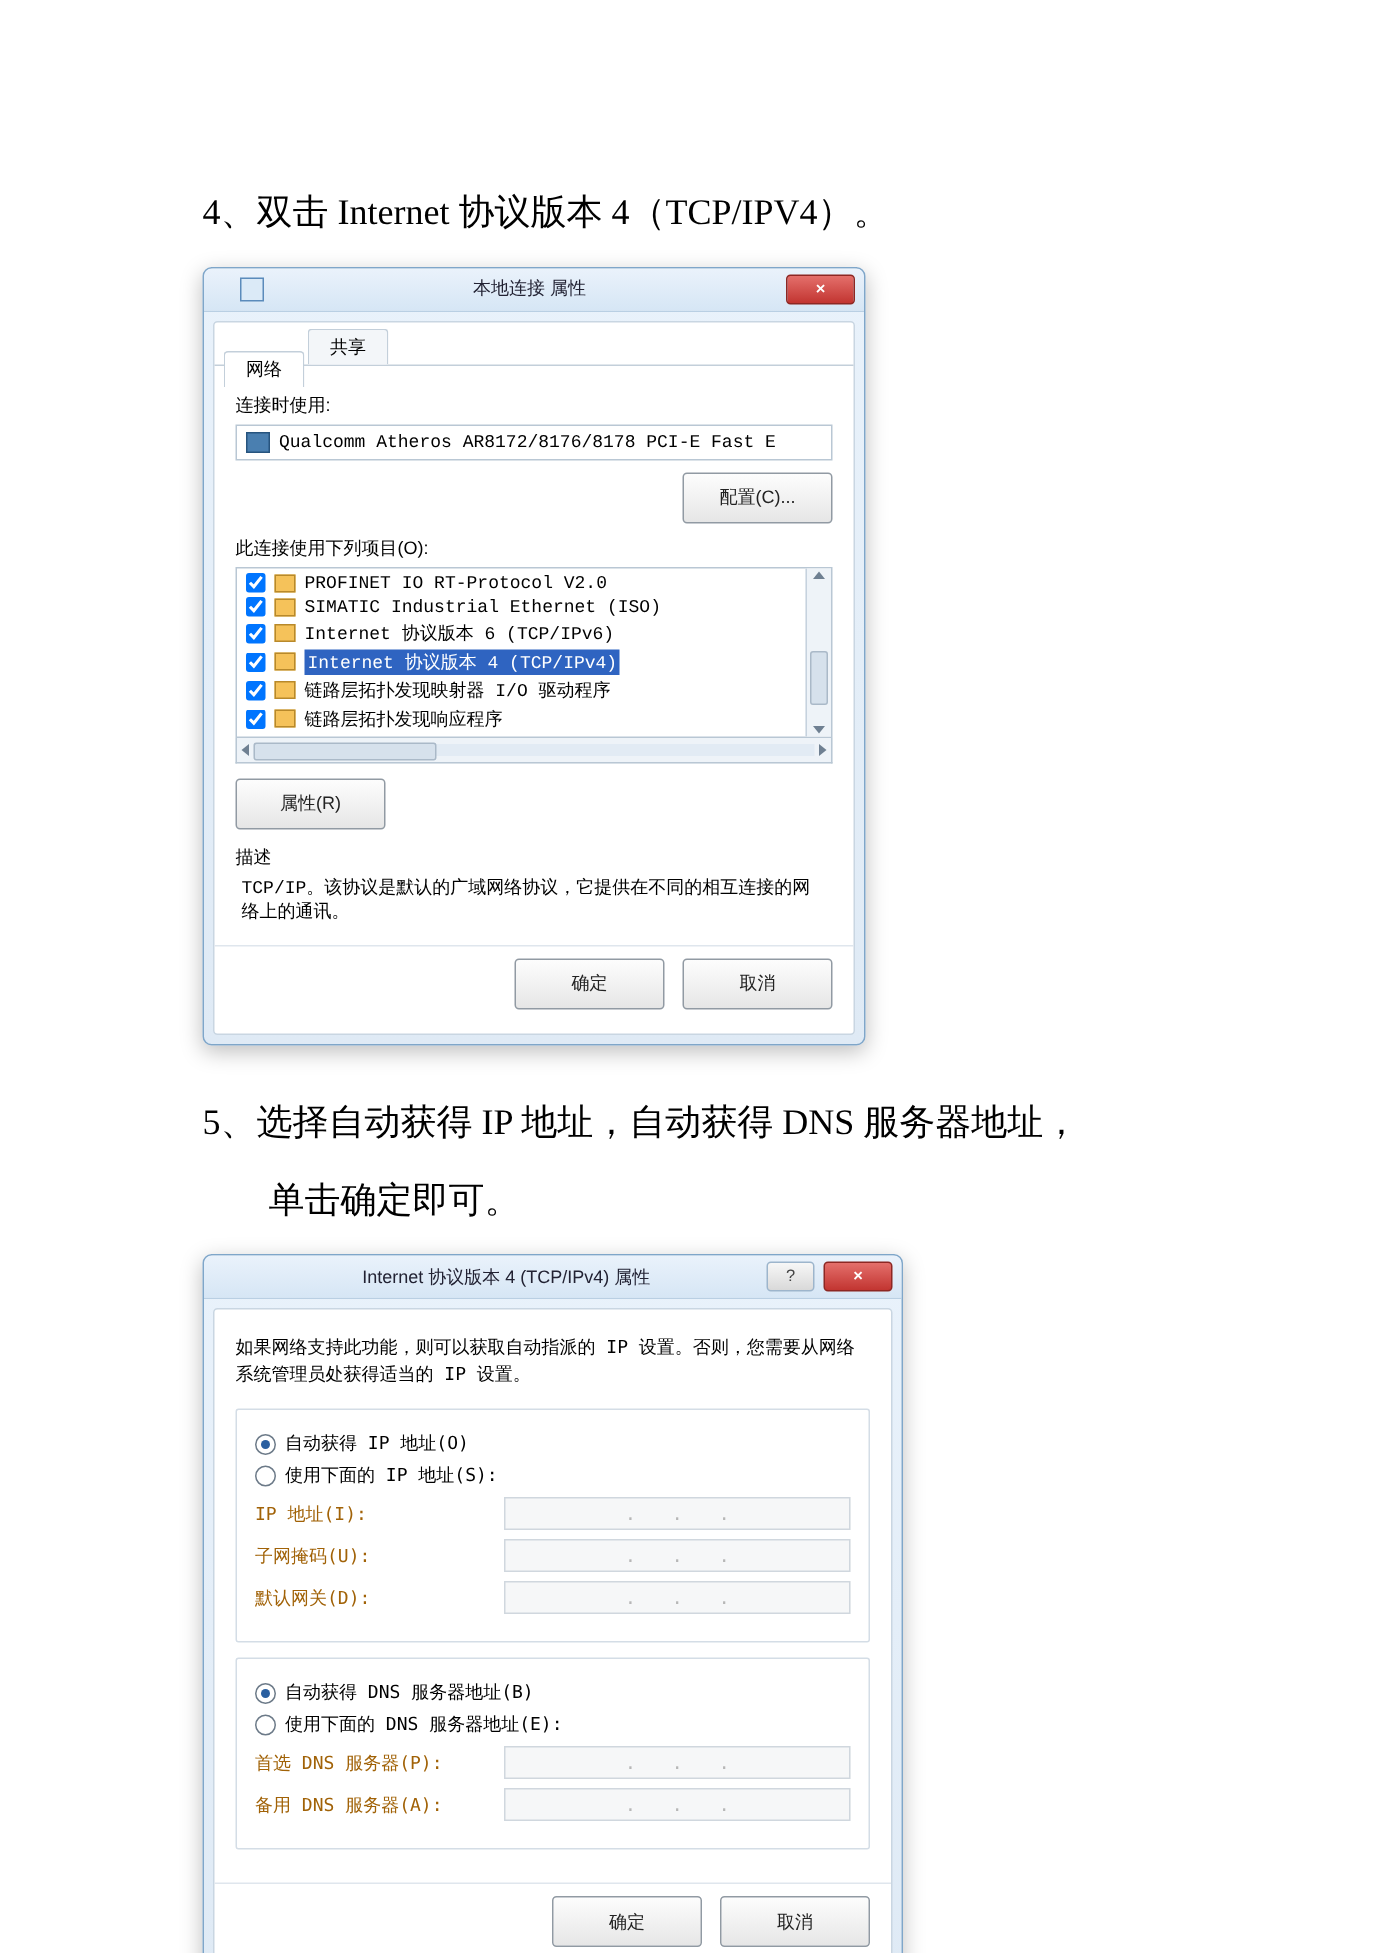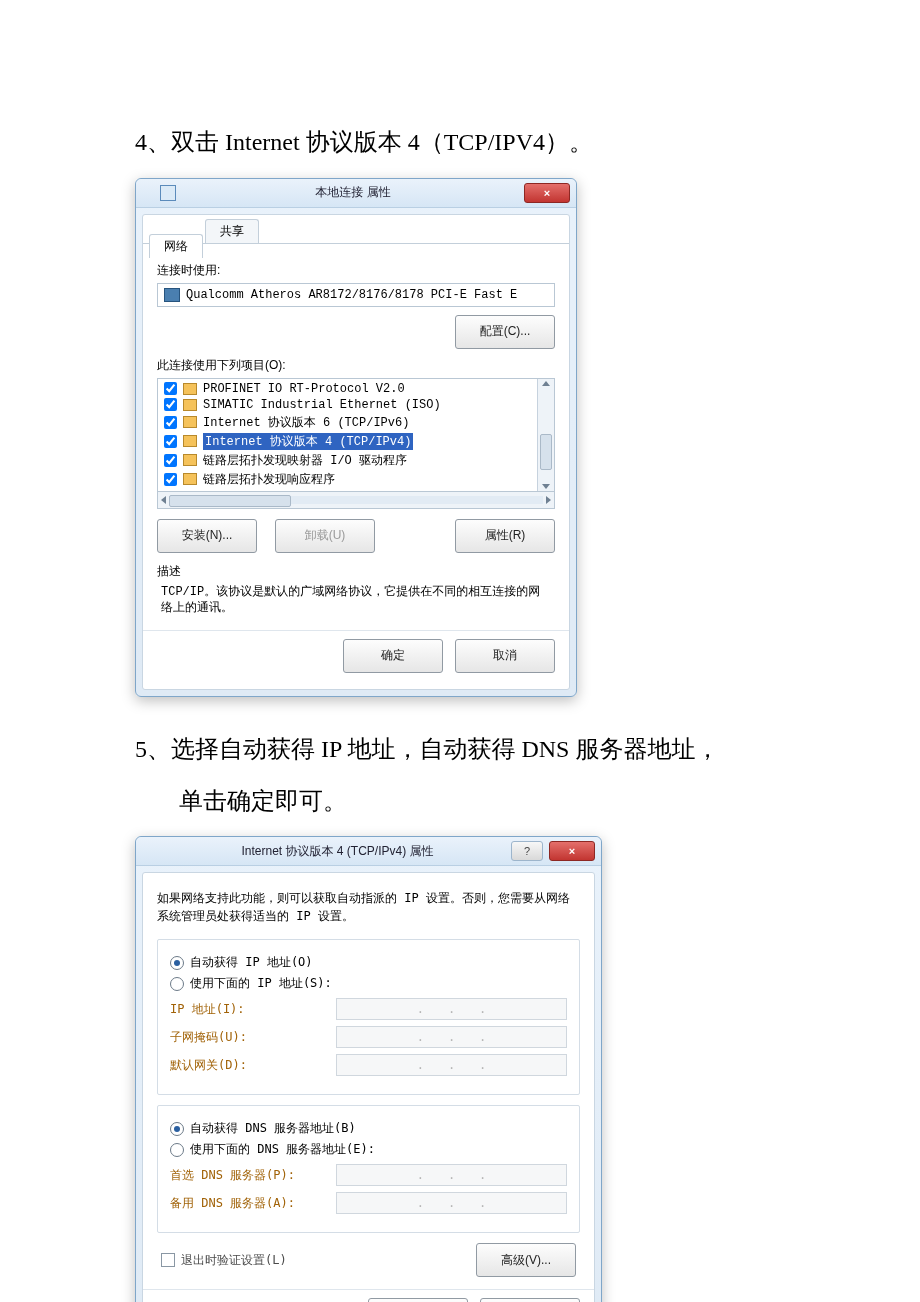--- a/index.html
+++ b/index.html
@@ -281,24 +281,20 @@
       </div>
       <div class="hscroll">
         <div class="ha l"></div>
         <div class="htrack">
             <div class="hthumb"></div>
           </div>
         <div class="ha r"></div>
       </div>
 
       <div class="btn-row spread" style="margin-top:10px;">
-        <div style="display:flex; gap:18px;">
-          <div class="btn">安装(N)...</div>
-          <div class="btn disabled">卸载(U)</div>
-        </div>
         <div class="btn">属性(R)</div>
       </div>
 
       <div class="grp-title">描述</div>
       <div class="desc-box">TCP/IP。该协议是默认的广域网络协议，它提供在不同的相互连接的网络上的通讯。</div>
     </div>
 
     <div class="dlg-footer">
       <div class="btn">确定</div>
       <div class="btn">取消</div>
@@ -378,27 +374,20 @@
         <div class="formrow">
           <span class="flabel">备用 DNS 服务器(A):</span>
           <div class="ipbox">
               <span>.</span>
               <span>.</span>
               <span>.</span>
             </div>
         </div>
       </div>
 
-      <div class="footer-row">
-        <div class="left">
-          <span class="chk"></span>
-          <span>退出时验证设置(L)</span>
-        </div>
-        <div class="btn">高级(V)...</div>
-      </div>
     </div>
 
     <div class="dlg-footer">
       <div class="btn">确定</div>
       <div class="btn">取消</div>
     </div>
   </div>
 </div>
 
 </body></html>

